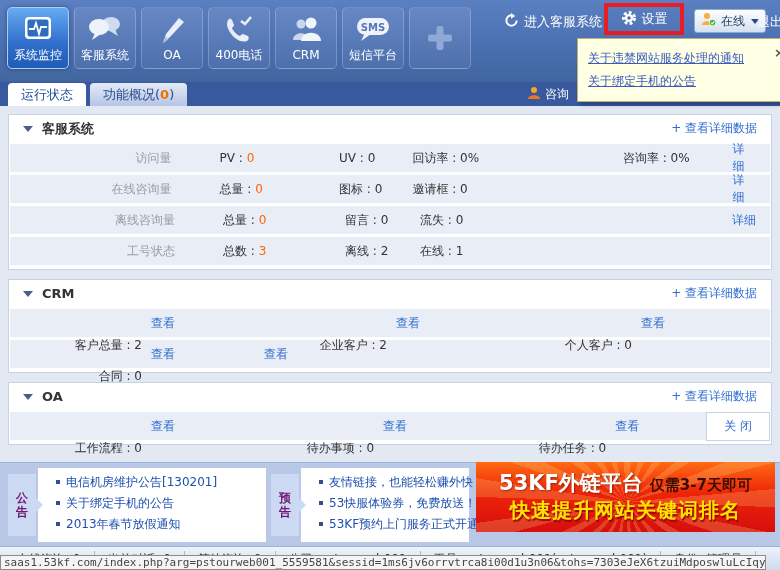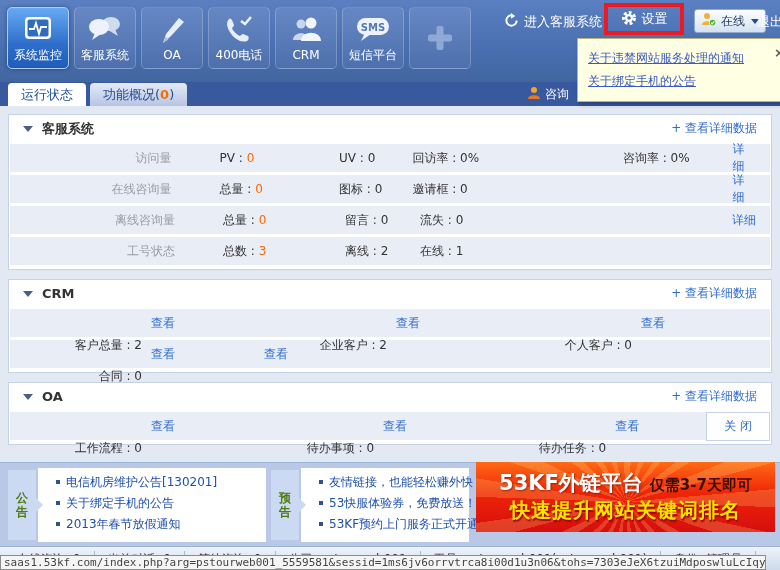--- a/index.html
+++ b/index.html
@@ -67,21 +67,21 @@
   .detail-link{margin-left:auto;margin-right:14px;color:#2e6cd0;text-decoration:none;cursor:pointer;}
   .ccell{width:245px;display:flex;align-items:center;}
   .kv{width:132px;text-align:right;margin-top:44px;}
   .view-link{margin-left:9px;color:#2e6cd0;text-decoration:none;cursor:pointer;}
   .close-tab{margin-left:auto;background:#fff;border:1px solid #c7d2e4;padding:5px 17px;
     color:#2e6cd0;font-size:12px;cursor:pointer;white-space:nowrap;}
 
   
   .notices{position:absolute;left:0;right:0;top:462px;height:84px;background:#b9c8e6;
     border-top:1px solid #9db4da;display:flex;align-items:center;box-sizing:border-box;padding:0 3px;}
-  .vtag{width:28px;height:70px;background:#ccd9f2;color:#4d7c0f;font-size:12px;font-weight:bold;
+  .vtag{width:28px;height:62px;background:#ccd9f2;color:#701a75;font-size:12px;font-weight:bold;
     display:flex;align-items:center;justify-content:center;position:relative;margin-left:5px;flex:none;}
   .vtag span{display:block;width:13px;line-height:14px;text-align:center;word-break:break-all;}
   .vtag::after{content:"";position:absolute;right:-7px;top:50%;margin-top:-7px;z-index:2;
     border-top:7px solid transparent;border-bottom:7px solid transparent;border-left:7px solid #ccd9f2;}
   .nbox{background:#ffffff;height:74px;box-sizing:border-box;padding:4px 8px 4px 18px;margin-left:2px;
     display:flex;flex-direction:column;justify-content:flex-start;flex:none;}
   .nbox1{width:228px;}
   .nbox2{width:168px;}
   .nitem{display:flex;align-items:center;gap:6px;font-size:12px;color:#1d4fb0;line-height:21px;
     white-space:nowrap;cursor:pointer;}

